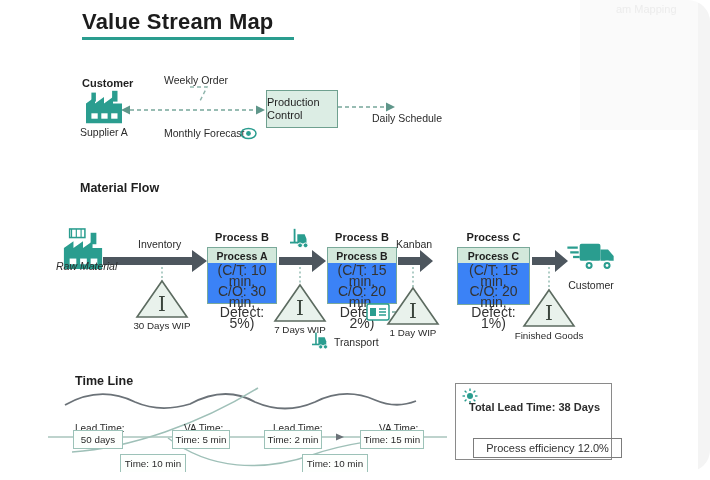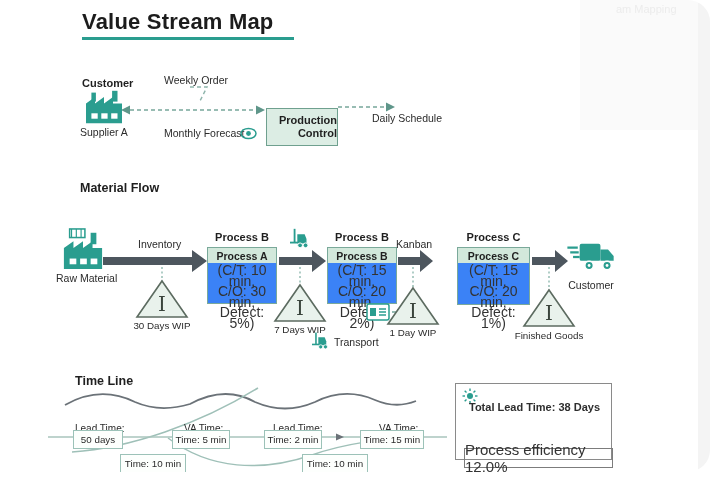--- a/index.html
+++ b/index.html
@@ -7,38 +7,38 @@
           font-family:"Liberation Sans",sans-serif;color:#222;border-radius:22px;}
   .abs{position:absolute;}
   #title{left:82px;top:9px;font-size:22px;font-weight:bold;color:#1c1c1c;letter-spacing:.2px;}
   #title-underline{left:82px;top:37px;width:212px;height:3px;background:#2a9d8f;}
   #watermark{left:616px;top:3px;font-size:11px;color:#ececec;}
   .shade{background:#fafafa;}
   .lbl{font-size:10.5px;color:#2b2b2b;}
   .lbl-b{font-size:11px;font-weight:bold;color:#1f1f1f;}
   .sec-head{font-size:12.5px;font-weight:bold;color:#1f1f1f;}
   .pc-box{left:266px;top:90px;width:70px;height:36px;background:#dcede4;border:1.4px solid #6fa08f;
-          display:flex;align-items:center;justify-content:center;font-size:11px;font-weight:bold;
-          text-align:right;line-height:13px;color:#1f1f1f;margin-top:18px;}
+          display:flex;align-items:center;justify-content:center;font-size:11px;font-weight:normal;
+          text-align:left;line-height:13px;color:#1f1f1f;}
   .pbox{background:#3b82f6;border:1.4px solid #7aa99a;box-sizing:border-box;}
   .pbox-head{background:#d2e8db;font-size:10.5px;font-weight:bold;text-align:center;
              padding:2px 0 1px;color:#1f1f1f;}
   .pbox-line{font-size:14px;line-height:10.5px;text-align:center;color:#333;}
   .ptitle{font-size:11px;font-weight:bold;text-align:center;color:#1f1f1f;}
   .tri{width:54px;height:40px;}
   .tri-sym{position:absolute;left:0;top:13px;width:54px;text-align:center;
            font-family:"DejaVu Serif",serif;font-size:20px;color:#3a443c;}
   .wip{font-size:9.8px;text-align:center;color:#2b2b2b;}
   .tl-lbl{font-size:10px;color:#2b2b2b;}
   .tl-box{height:19px;background:#fdfffd;border:1.2px solid #9cc2b8;box-sizing:border-box;
           display:flex;align-items:center;justify-content:center;font-size:9.8px;color:#2b2b2b;}
   #summary-box{left:455px;top:383px;width:157px;height:77px;background:#fff;border:1.6px solid #8a8a8a;box-sizing:border-box;}
   .sum-line{position:absolute;left:0;width:157px;text-align:center;font-size:11px;font-weight:bold;color:#2e2e2e;}
-  #efficiency-box{position:absolute;left:8px;top:54px;width:147px;height:18px;border:1.2px solid #7c7c7c;
-                  display:flex;align-items:center;justify-content:center;font-size:15px;color:#333;margin-top:10px;}
+  #efficiency-box{position:absolute;left:17px;top:54px;width:147px;height:18px;border:1.2px solid #7c7c7c;
+                  display:flex;align-items:center;justify-content:center;font-size:11px;color:#333;}
   svg{display:block;}
 </style>
 </head>
 <body>
 
 <div id="canvas">
 
   <div class="abs shade" style="left:580px;top:0;width:130px;height:130px;"></div>
   <div class="abs" style="left:698px;top:0;width:12px;height:480px;background:#f4f4f4;"></div>
   <div class="abs" id="watermark">am Mapping</div>
@@ -114,21 +114,21 @@
       <line x1="10" y1="2" x2="10" y2="11" stroke="#2a9d8f" stroke-width="1.2"></line>
       <line x1="15" y1="2" x2="15" y2="11" stroke="#2a9d8f" stroke-width="1.2"></line>
       <line x1="20" y1="2" x2="20" y2="11" stroke="#2a9d8f" stroke-width="1.2"></line>
       <rect x="30" y="6" width="6" height="12" fill="#2a9d8f"></rect>
       <path d="M2,44 V22 l10,-7 v7 l10,-7 v7 l10,-7 v7 h10 V44 Z" fill="#2a9d8f"></path>
       <rect x="8" y="33" width="7" height="6" fill="#ffffff"></rect>
       <rect x="19" y="33" width="7" height="6" fill="#ffffff"></rect>
       <rect x="30" y="33" width="7" height="6" fill="#ffffff"></rect>
     </svg>
   </div>
-  <div class="abs lbl" style="left:56px;top:272px;">Raw Material</div>
+  <div class="abs lbl" style="left:56px;top:260px;font-style:italic;">Raw Material</div>
 
   <div class="abs lbl" style="left:138px;top:238px;">Inventory</div>
 
   <div class="abs ptitle" style="left:207px;top:231px;width:70px;">Process B</div>
   <div class="abs ptitle" style="left:327px;top:231px;width:70px;">Process B</div>
   <div class="abs ptitle" style="left:457px;top:231px;width:73px;">Process C</div>
 
   <div class="abs pbox" style="left:207px;top:247px;width:70px;height:57px;">
     <div class="pbox-head">Process A</div>
     <div class="pbox-line" style="margin-top:2px;">(C/T: 10 min,</div>

